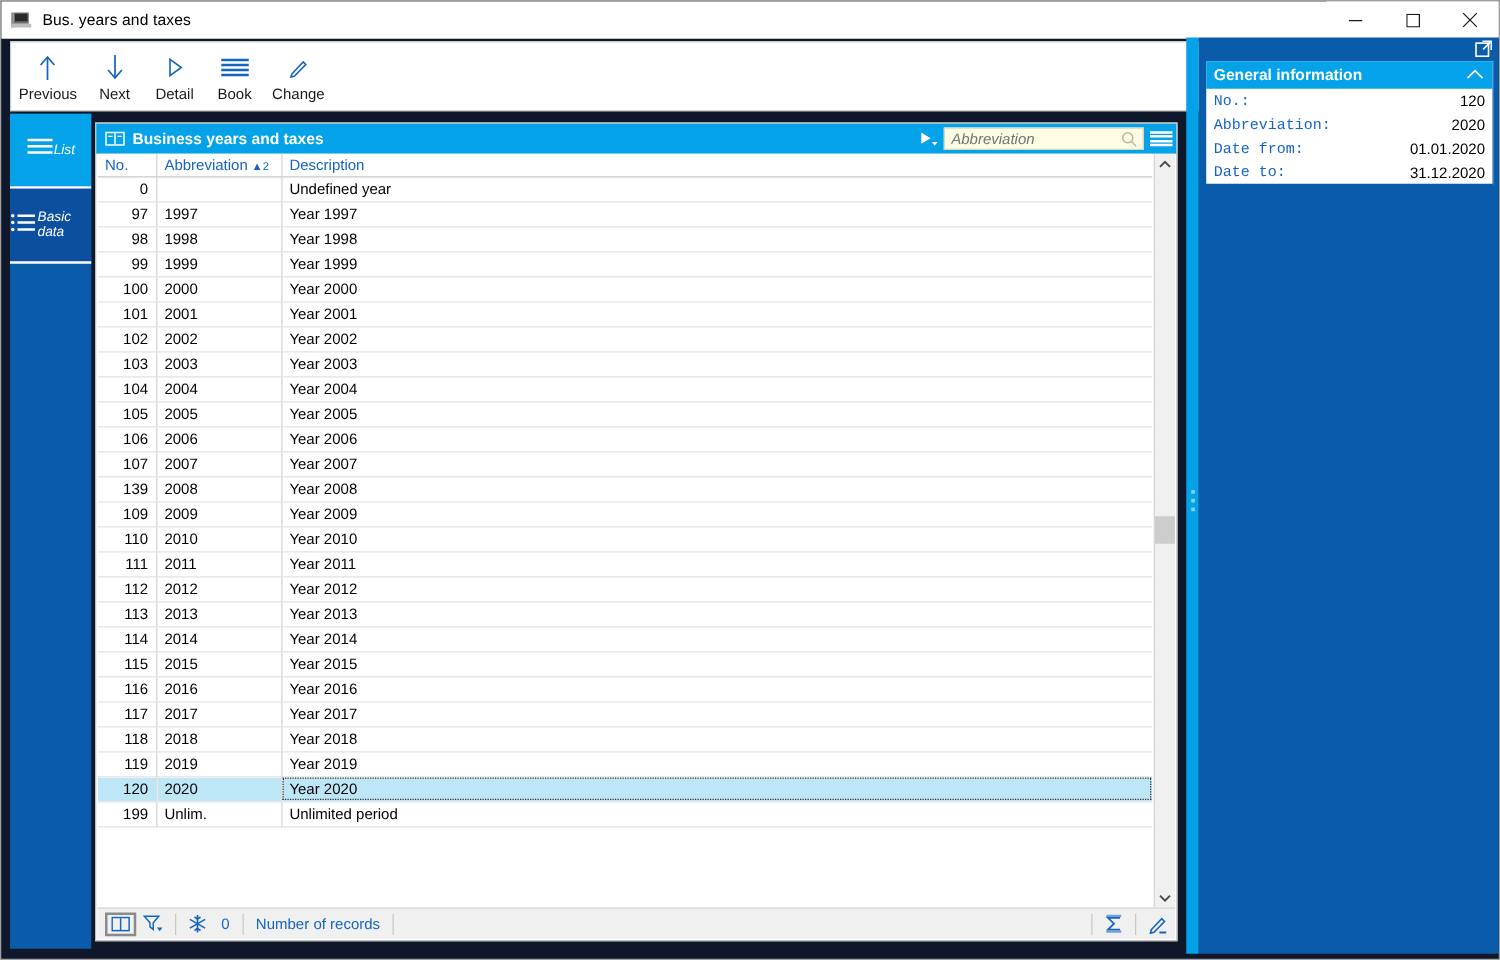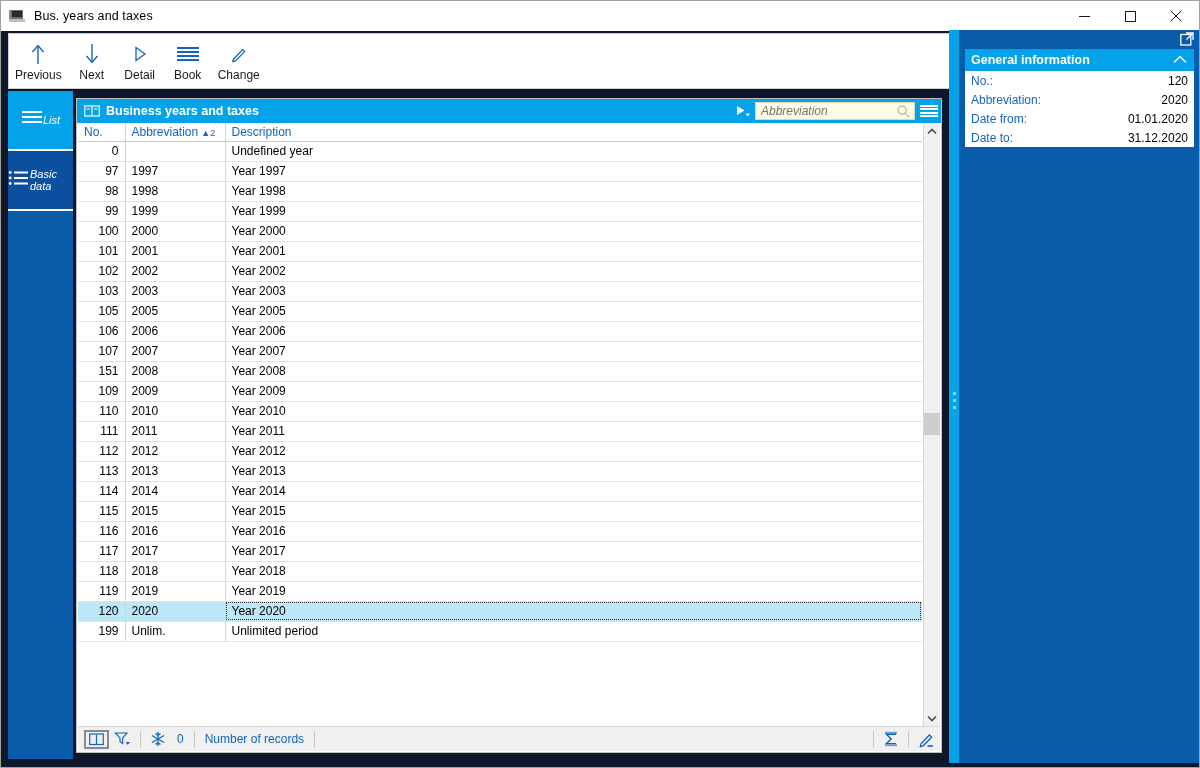--- a/index.html
+++ b/index.html
@@ -187,21 +187,21 @@
   .rp-cardhdr{
     height:22px;background:#04a2e8;display:flex;align-items:center;
     justify-content:space-between;
   }
   .rp-cardtitle{color:#ffffff;font-weight:bold;font-size:12.5px;margin-left:6px;}
   .rp-chev{margin-right:7px;}
   .rp-row{
     height:19px;display:flex;align-items:center;justify-content:space-between;
     padding:0 6px;box-sizing:border-box;
   }
-  .rp-lab{font-size:12px;color:#1565c0;}
+  .rp-lab{font-size:12px;color:#1565c0;font-family:Liberation Mono, monospace;}
   .rp-val{font-size:12px;color:#000;}
 </style>
 </head>
 <body>
 
 <div class="window">
 
   <div class="titlebar">
     <div class="app-icon">
       <div class="ico-stem"></div>
@@ -423,36 +423,41 @@
               <td class="c-no">102</td>
               <td class="c-ab">2002</td>
               <td class="c-de">Year 2002</td>
             </tr>
             <tr>
               <td class="c-no">103</td>
               <td class="c-ab">2003</td>
               <td class="c-de">Year 2003</td>
             </tr>
             <tr>
+              <td class="c-no">104</td>
+              <td class="c-ab">2004</td>
+              <td class="c-de">Year 2004</td>
+            </tr>
+            <tr>
               <td class="c-no">105</td>
               <td class="c-ab">2005</td>
               <td class="c-de">Year 2005</td>
             </tr>
             <tr>
               <td class="c-no">106</td>
               <td class="c-ab">2006</td>
               <td class="c-de">Year 2006</td>
             </tr>
             <tr>
               <td class="c-no">107</td>
               <td class="c-ab">2007</td>
               <td class="c-de">Year 2007</td>
             </tr>
             <tr>
-              <td class="c-no">151</td>
+              <td class="c-no">139</td>
               <td class="c-ab">2008</td>
               <td class="c-de">Year 2008</td>
             </tr>
             <tr>
               <td class="c-no">109</td>
               <td class="c-ab">2009</td>
               <td class="c-de">Year 2009</td>
             </tr>
             <tr>
               <td class="c-no">110</td>

